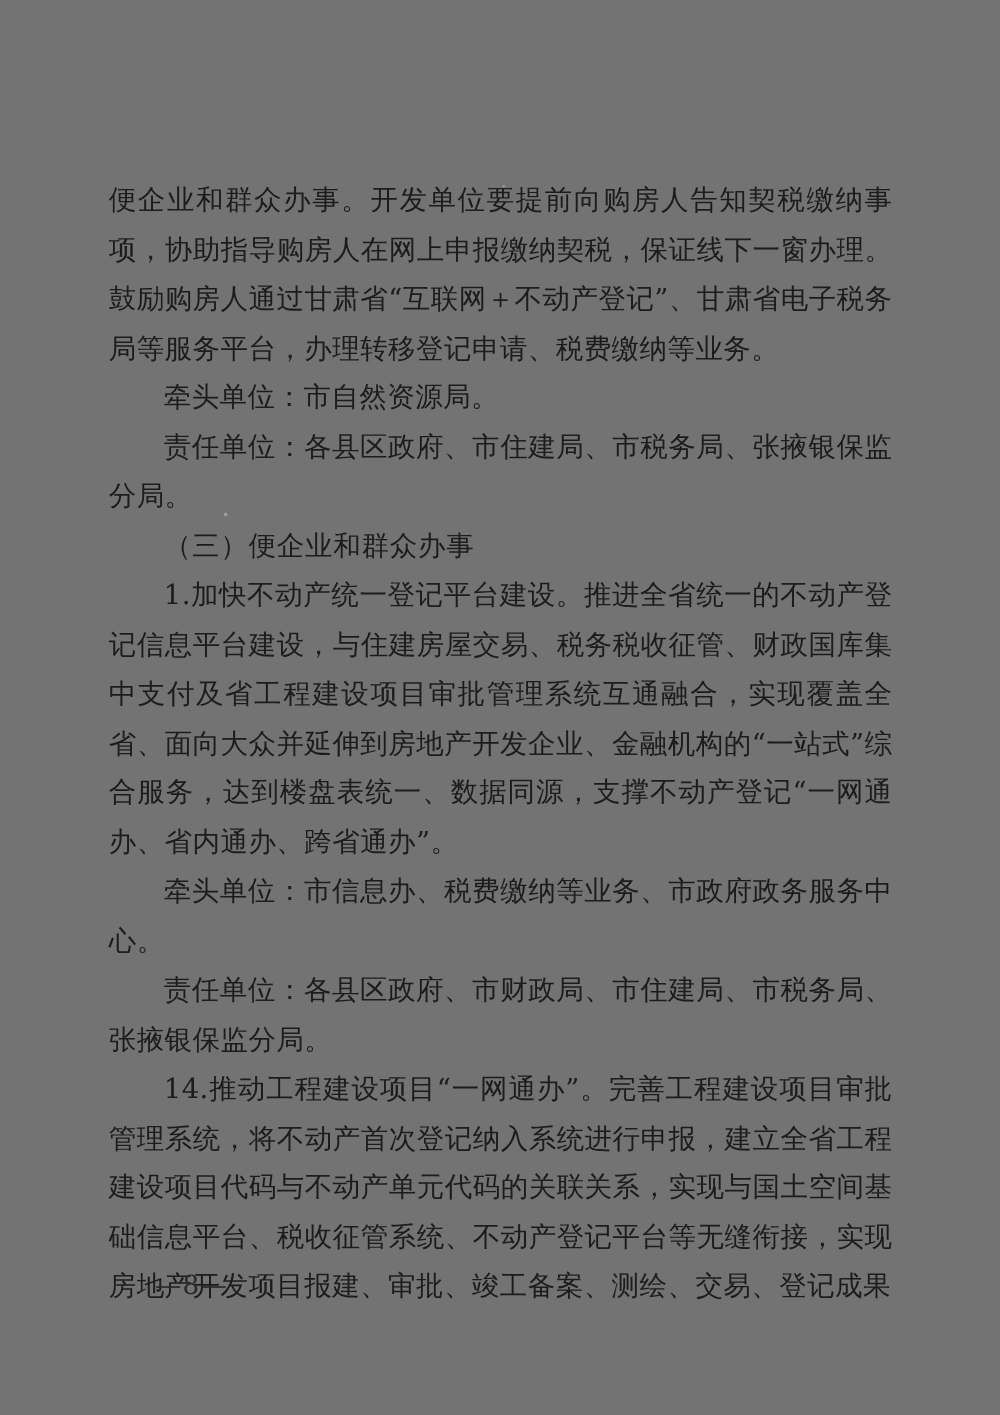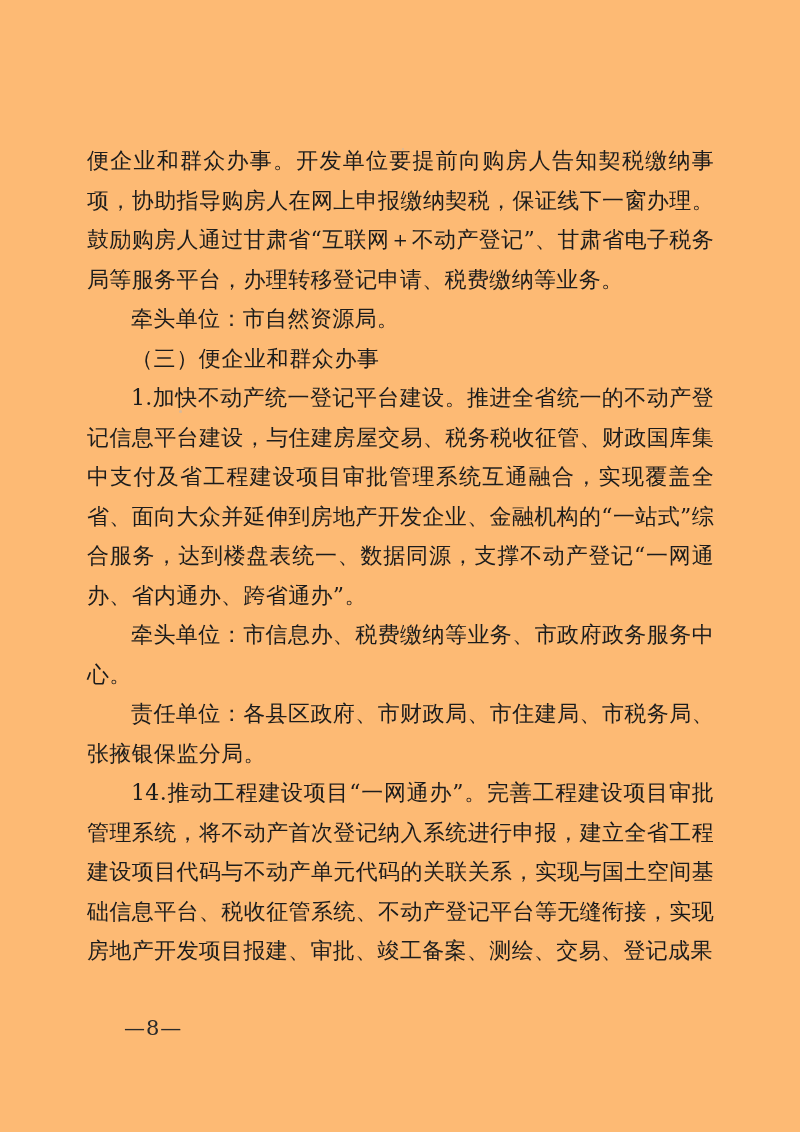--- a/index.html
+++ b/index.html
@@ -10,21 +10,21 @@
     width: 800px;
     height: 1132px;
     background: #ffffff;
     font-family: "DejaVu Serif", "Liberation Serif", serif;
     overflow: hidden;
   }
   .page {
     position: relative;
     width: 800px;
     height: 1132px;
-    background: #fdba74;
+    background: #737373;
     overflow: hidden;
   }
   .text-block {
     position: absolute;
     left: 87px;
     top: 141px;
     width: 627px;
     color: #1c1c1c;
     font-size: 22px;
     line-height: 39.5px;
@@ -61,20 +61,21 @@
   .speckle.s2 { left: 402px; top: 148px; width: 2px; height: 2px; }
 </style>
 </head>
 <body>
 
 <div class="page">
 
   <div class="text-block">
     <p class="para no-indent">便企业和群众办事。开发单位要提前向购房人告知契税缴纳事项，协助指导购房人在网上申报缴纳契税，保证线下一窗办理。鼓励购房人通过甘肃省“互联网＋不动产登记”、甘肃省电子税务局等服务平台，办理转移登记申请、税费缴纳等业务。</p>
     <p class="para">牵头单位：市自然资源局。</p>
+    <p class="para">责任单位：各县区政府、市住建局、市税务局、张掖银保监分局。</p>
     <p class="para section-heading">（三）便企业和群众办事</p>
     <p class="para">1.加快不动产统一登记平台建设。推进全省统一的不动产登记信息平台建设，与住建房屋交易、税务税收征管、财政国库集中支付及省工程建设项目审批管理系统互通融合，实现覆盖全省、面向大众并延伸到房地产开发企业、金融机构的“一站式”综合服务，达到楼盘表统一、数据同源，支撑不动产登记“一网通办、省内通办、跨省通办”。</p>
     <p class="para">牵头单位：市信息办、税费缴纳等业务、市政府政务服务中心。</p>
     <p class="para">责任单位：各县区政府、市财政局、市住建局、市税务局、张掖银保监分局。</p>
     <p class="para">14.推动工程建设项目“一网通办”。完善工程建设项目审批管理系统，将不动产首次登记纳入系统进行申报，建立全省工程建设项目代码与不动产单元代码的关联关系，实现与国土空间基础信息平台、税收征管系统、不动产登记平台等无缝衔接，实现房地产开发项目报建、审批、竣工备案、测绘、交易、登记成果</p>
   </div>
 
   <div class="page-number">—8—</div>
 
   <div class="speckle s1"></div>

